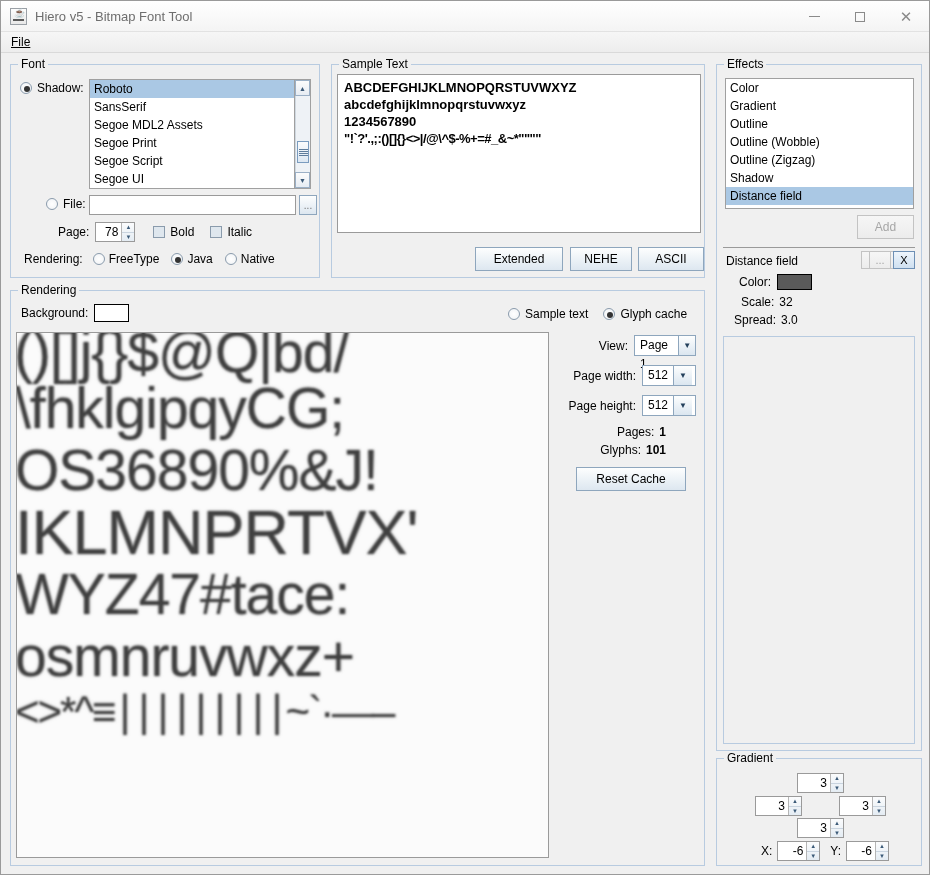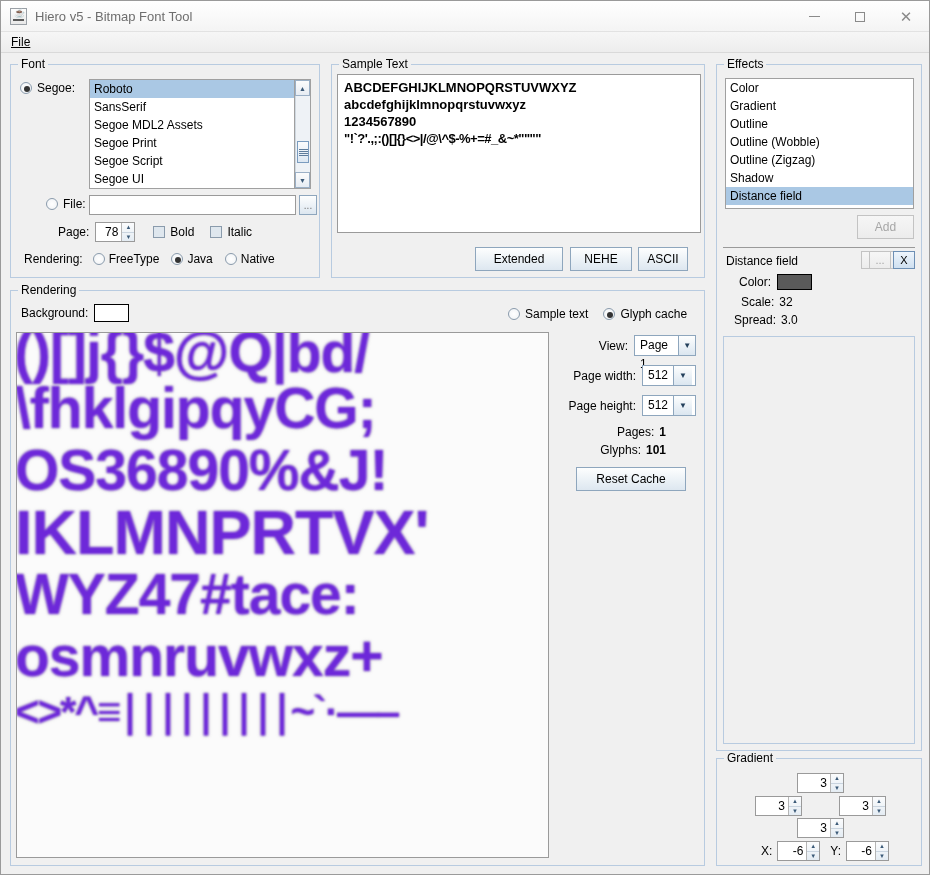--- a/index.html
+++ b/index.html
@@ -87,22 +87,22 @@
   .combo .cv { padding:0 5px; line-height:19px; font-size:12px; }
   .combo .carrow { width:19px; background:linear-gradient(#fdfefe,#dbe6f0);
                    border-left:1px solid #8ea6bd; display:flex; align-items:center;
                    justify-content:center; font-size:8px; color:#24405c; }
 
   .lbl { font-size:12px; }
   .row { display:flex; align-items:center; }
 
   
   .glyphcanvas { background:#fbfbfb; border:1px solid #9a9a9a; overflow:hidden;
-                 font-family:"Liberation Sans", sans-serif; color:#6d28d9;
-                 font-weight:700; }
+                 font-family:"Liberation Sans", sans-serif; color:#404040;
+                 font-weight:400; }
   .gline { white-space:nowrap; letter-spacing:-1px;
            filter:blur(0.9px); text-shadow:0 0 3px rgba(110,110,110,.55); }
   .swatch { border:1px solid #000; }
 </style>
 </head>
 <body>
 
 <div class="window">
 
   <div class="titlebar">
@@ -121,21 +121,21 @@
 
   <div class="menubar">
     <div class="menu-item"><u>File</u></div>
   </div>
 
   <div class="panel" style="left:9px; top:63px; width:310px; height:214px;">
     <div class="legend">Font</div>
 
     <div class="row" style="position:absolute; left:9px; top:16px;">
       <span class="radio on"></span>
-      <span class="lbl" style="margin-left:5px;">Segoe:</span>
+      <span class="lbl" style="margin-left:5px;">Shadow:</span>
     </div>
 
     <div class="list" style="position:absolute; left:78px; top:14px; width:222px; height:110px;">
       <div class="list-row sel">Roboto</div>
       <div class="list-row">SansSerif</div>
       <div class="list-row">Segoe MDL2 Assets</div>
       <div class="list-row">Segoe Print</div>
       <div class="list-row">Segoe Script</div>
       <div class="list-row">Segoe UI</div>
 
@@ -188,21 +188,21 @@
 
     <div class="tfield" style="position:absolute; left:5px; top:9px; width:364px; height:159px; padding:4px 6px; overflow:hidden;">
       <div style="font-weight:bold; font-size:13px; line-height:17px;">ABCDEFGHIJKLMNOPQRSTUVWXYZ</div>
       <div style="font-weight:bold; font-size:13px; line-height:17px;">abcdefghijklmnopqrstuvwxyz</div>
       <div style="font-weight:bold; font-size:13px; line-height:17px;">1234567890</div>
       <div style="font-weight:bold; font-size:13px; line-height:17px; letter-spacing:-0.5px;">"!`?'.,;:()[]{}&lt;&gt;|/@\^$-%+=#_&amp;~*""""</div>
     </div>
 
     <div class="btn" style="position:absolute; left:143px; top:182px; width:88px; height:24px;">Extended</div>
     <div class="btn" style="position:absolute; left:238px; top:182px; width:62px; height:24px;">NEHE</div>
-    <div class="btn" style="position:absolute; left:306px; top:182px; width:50px; height:24px;">ASCII</div>
+    <div class="btn" style="position:absolute; left:306px; top:182px; width:66px; height:24px;">ASCII</div>
   </div>
 
   <div class="panel" style="left:715px; top:63px; width:206px; height:687px;">
     <div class="legend">Effects</div>
 
     <div class="list" style="position:absolute; left:8px; top:13px; width:189px; height:131px;">
       <div class="list-row">Color</div>
       <div class="list-row">Gradient</div>
       <div class="list-row">Outline</div>
       <div class="list-row">Outline (Wobble)</div>

